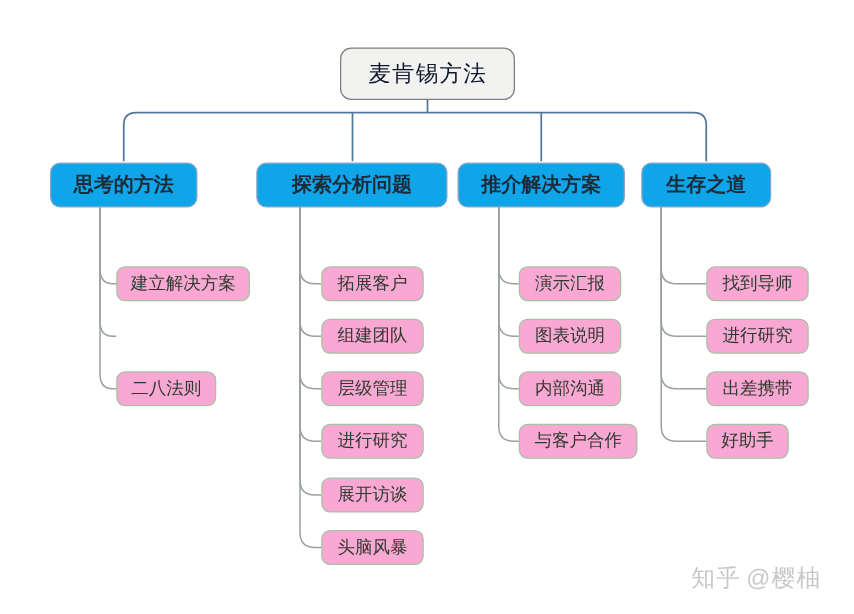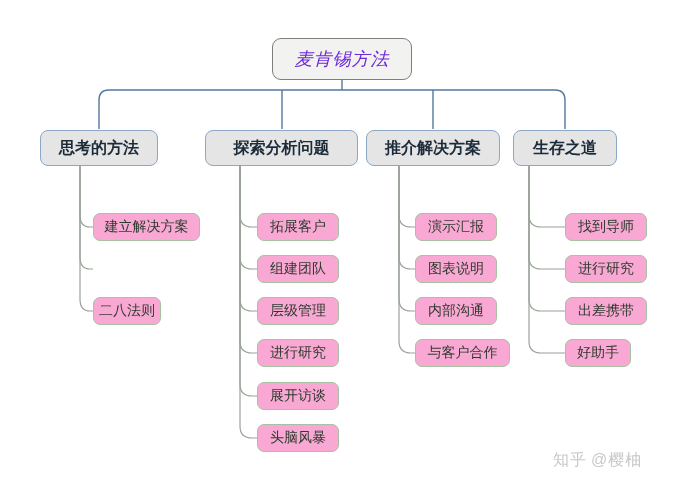--- a/index.html
+++ b/index.html
@@ -28,44 +28,43 @@
     justify-content: center;
     white-space: nowrap;
     text-align: center;
   }
   .root-node {
     background: #f2f2f0;
     border: 1.5px solid #7e7e7e;
     border-radius: 9px;
     font-size: 18px;
     letter-spacing: 1px;
-    color: #6d28d9;
+    color: #0f172a;
     font-weight: 500;
-    font-style: italic;
   }
   .branch-node {
-    background: #e5e5e5;
+    background: #0ea5e9;
     border: 1.4px solid #8ba6c6;
     border-radius: 8px;
     font-size: 16px;
     font-weight: 600;
     color: #1c2b3a;
   }
   .leaf-node {
     background: #f9a8d4;
     border: 1.2px solid #a7c1a3;
     border-radius: 7px;
     font-size: 14px;
     color: #2e3a2e;
   }
   .watermark {
     position: absolute;
     left: 553px;
     top: 450px;
-    font-size: 16px;
+    font-size: 19px;
     color: #c8c8c8;
     letter-spacing: 1px;
     white-space: nowrap;
   }
   .watermark span { margin-right: 4px; }
 </style>
 </head>
 <body>
 
 <div class="canvas">
@@ -102,21 +101,21 @@
   </svg>
 
   <div class="node root-node" style="left:272px;top:38px;width:140px;height:42px">麦肯锡方法</div>
 
   <div class="node branch-node" style="left:40px;top:130px;width:118px;height:36px">思考的方法</div>
   <div class="node branch-node" style="left:205px;top:130px;width:153px;height:36px">探索分析问题</div>
   <div class="node branch-node" style="left:366px;top:130px;width:134px;height:36px">推介解决方案</div>
   <div class="node branch-node" style="left:513px;top:130px;width:104px;height:36px">生存之道</div>
 
   <div class="node leaf-node" style="left:93px;top:213px;width:107px;height:28px">建立解决方案</div>
-  <div class="node leaf-node" style="left:93px;top:297px;width:68px;height:28px">二八法则</div>
+  <div class="node leaf-node" style="left:93px;top:297px;width:80px;height:28px">二八法则</div>
 
   <div class="node leaf-node" style="left:257px;top:213px;width:82px;height:28px">拓展客户</div>
   <div class="node leaf-node" style="left:257px;top:255px;width:82px;height:28px">组建团队</div>
   <div class="node leaf-node" style="left:257px;top:297px;width:82px;height:28px">层级管理</div>
   <div class="node leaf-node" style="left:257px;top:339px;width:82px;height:28px">进行研究</div>
   <div class="node leaf-node" style="left:257px;top:382px;width:82px;height:28px">展开访谈</div>
   <div class="node leaf-node" style="left:257px;top:424px;width:82px;height:28px">头脑风暴</div>
 
   <div class="node leaf-node" style="left:415px;top:213px;width:82px;height:28px">演示汇报</div>
   <div class="node leaf-node" style="left:415px;top:255px;width:82px;height:28px">图表说明</div>

